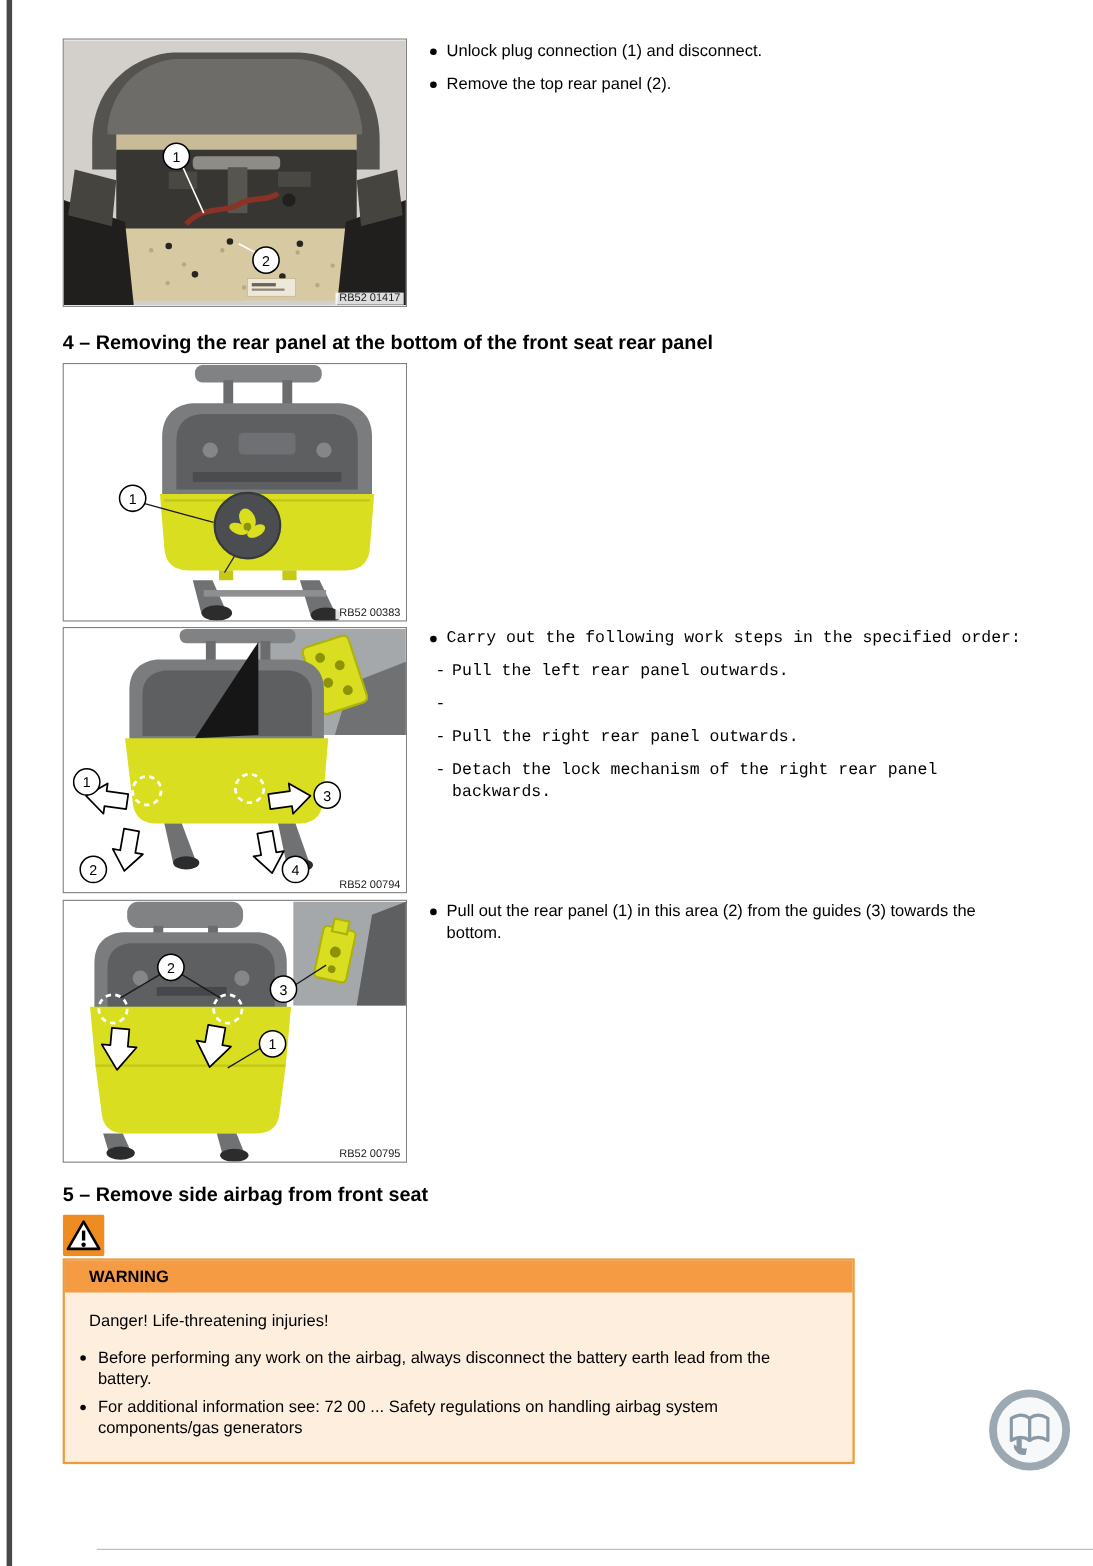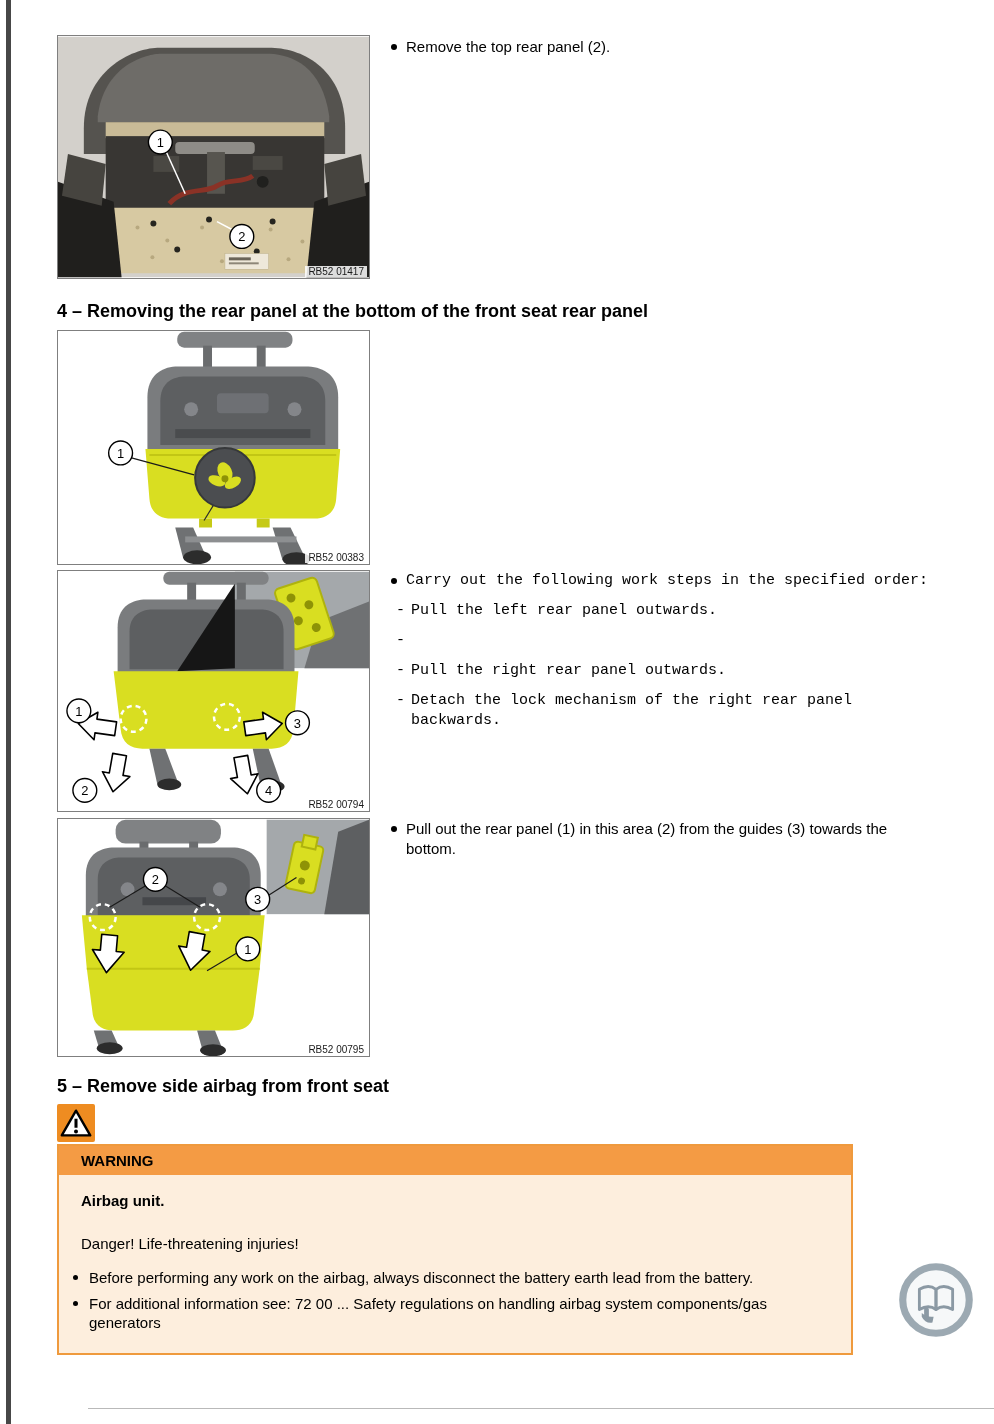--- a/index.html
+++ b/index.html
@@ -20,21 +20,21 @@
   .bullets>li { position:relative; padding-left:18px; margin-bottom:10px; }
   .bullets>li::before { content:""; position:absolute; left:3px; top:7px; width:6px; height:6px;
                         border-radius:50%; background:#000; }
   .dash-list { margin-top:10px; font-size:15px; }
   .dash-row { display:flex; margin-bottom:10px; line-height:20px; }
   .dash-row .dash { flex:none; width:15px; margin-left:8px; }
 
   .section { font-size:18px; font-weight:bold; line-height:20px; }
 
   .warn-icon { position:absolute; width:38px; height:38px; }
-  .warn-box { position:absolute; left:0; width:796px; border:2px solid #ef9a3d; background:#fdeedd; }
+  .warn-box { position:absolute; left:0; width:720px; border:2px solid #ef9a3d; background:#fdeedd; }
   .warn-head { background:#f49b44; padding:6px 22px; font-size:15px; font-weight:bold; color:#000; }
   .warn-body { padding:16px 22px 14px 22px; font-size:15px; line-height:19px; }
   .warn-subject { font-weight:bold; margin-bottom:24px; }
   .warn-danger { font-weight:normal; margin-bottom:15px; }
   .warn-bullets { list-style:none; margin-left:-9px; }
   .warn-bullets>li { position:relative; padding-left:17px; margin-bottom:7px; }
   .warn-bullets>li::before { content:""; position:absolute; left:1px; top:7px; width:5px; height:5px;
                              border-radius:50%; background:#000; }
 
   .float-btn { position:absolute; left:898px; top:1262px; width:76px; height:76px; cursor:pointer; }
@@ -94,20 +94,21 @@
         <circle cx="103" cy="106" r="12" fill="#ffffff" stroke="#000000" stroke-width="1.4"></circle>
         <text x="103" y="111" text-anchor="middle">1</text>
         <line x1="177" y1="195" x2="160" y2="186" stroke="#ffffff" stroke-width="1.5"></line>
         <circle cx="185" cy="201" r="12" fill="#ffffff" stroke="#000000" stroke-width="1.4"></circle>
         <text x="185" y="206" text-anchor="middle">2</text>
       </svg>
       <div class="fig-label">RB52 01417</div>
     </div>
 
     <ul class="bullets abs" style="left:331px; top:2px; width:556px;">
+      <li>Unlock plug connection (1) and disconnect.</li>
       <li>Remove the top rear panel (2).</li>
     </ul>
 
     <h3 class="abs section" style="left:0; top:266px; width:860px;">4 – Removing the rear panel at the bottom of the front seat rear panel</h3>
 
     <div class="fig" style="top:295px; height:235px;">
       <svg viewBox="0 0 313 233" width="311" height="233">
         <rect width="313" height="233" fill="#ffffff"></rect>
         <rect x="120" y="0" width="116" height="16" rx="7" fill="#808284"></rect>
         <rect x="146" y="14" width="9" height="26" fill="#6a6c6e"></rect>
@@ -268,21 +269,20 @@
         <rect width="40" height="40" rx="2" fill="#ee8c21"></rect>
         <path d="M20,7 L35,33 L5,33 Z" fill="#ffffff" stroke="#000000" stroke-width="2.5" stroke-linejoin="round"></path>
         <rect x="18.4" y="15.5" width="3.2" height="9.5" fill="#000000"></rect>
         <circle cx="20" cy="29" r="2.1" fill="#000000"></circle>
       </svg>
     </div>
 
     <div class="warn-box" style="top:1109px;">
       <div class="warn-head">WARNING</div>
       <div class="warn-body">
-        <div class="warn-subject">Airbag unit.</div>
         <div class="warn-danger">Danger! Life-threatening injuries!</div>
         <ul class="warn-bullets">
           <li>Before performing any work on the airbag, always disconnect the battery earth lead from the battery.</li>
           <li>For additional information see: 72 00 ... Safety regulations on handling airbag system components/gas generators</li>
         </ul>
       </div>
     </div>
 
   </div>
 

